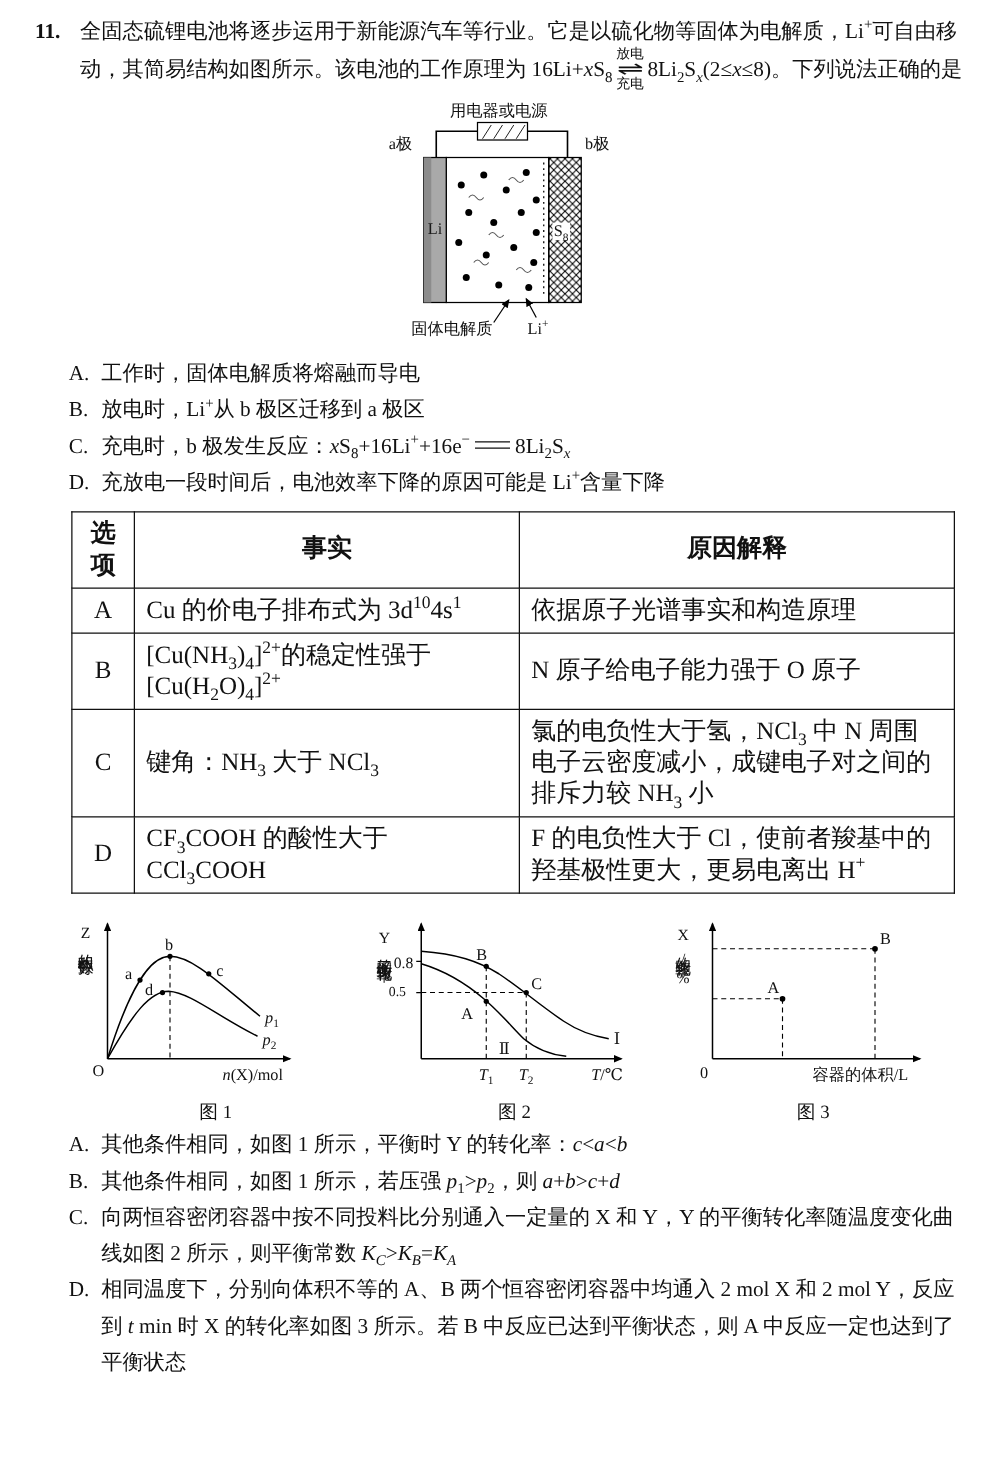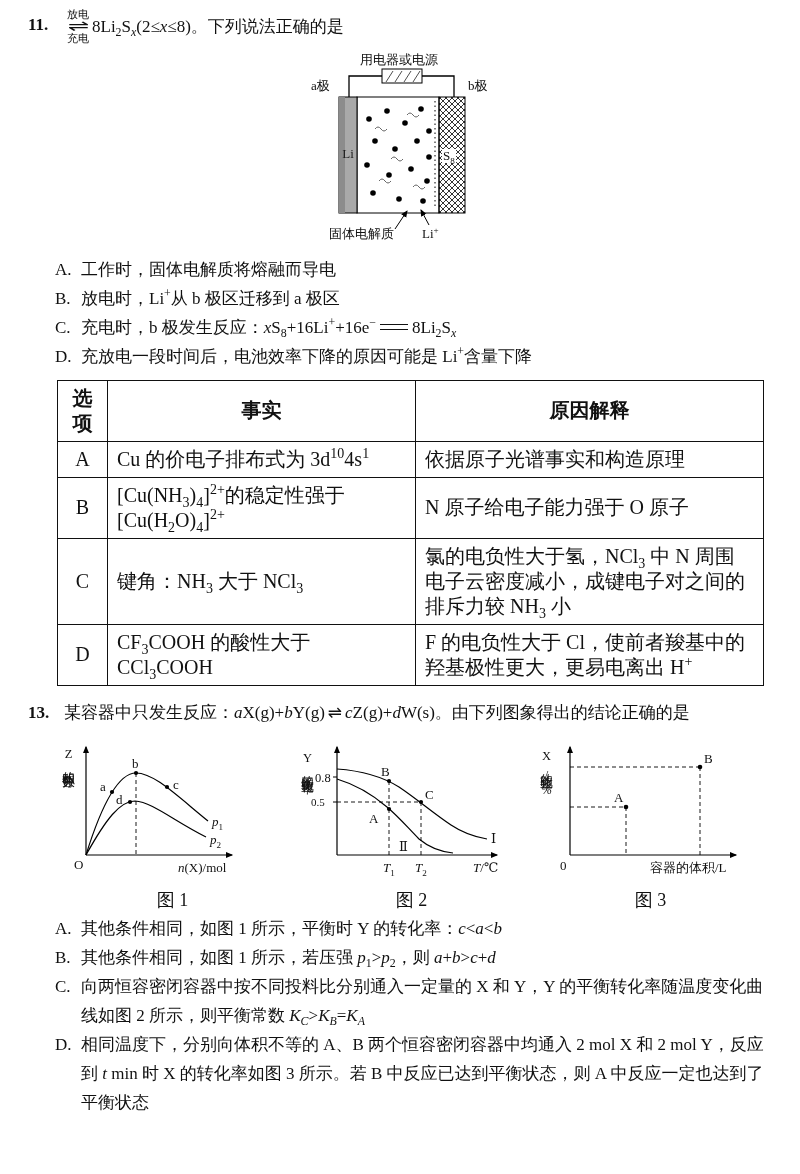--- a/index.html
+++ b/index.html
@@ -38,33 +38,33 @@
   .qtable th,.qtable td { border:1px solid #111; padding:5px 9px; vertical-align:middle; }
   .qtable th { font-weight:bold; text-align:center; }
   .col-opt { width:50px; text-align:center; }
   .col-fact { width:308px; }
   
   .figs { display:flex; gap:24px; margin:8px 0 2px 28px; }
   .fig-canvas { position:relative; width:215px; height:150px; font-size:13px; }
   .flab { position:absolute; line-height:1; white-space:nowrap; }
   .vlab { position:absolute; writing-mode:vertical-rl; text-orientation:upright;
           font-size:12.5px; line-height:1; letter-spacing:1px; }
-  .caption { text-align:center; font-size:18px; margin-top:3px; padding-left:18px; }
+  .caption { text-align:center; font-size:15px; margin-top:3px; padding-left:18px; }
   svg { display:block; }
 </style>
 </head>
 <body>
 
 <div class="page">
 
   <section class="q">
     <div class="q-head">
       <span class="qnum">11.</span>
       <div class="qbody">
-        <span class="rev">
+        <span>全固态硫锂电池将逐步运用于新能源汽车等行业。它是以硫化物等固体为电解质，Li<sup>+</sup>可自由移动，其简易结构如图所示。该电池的工作原理为 16Li+<i>x</i>S<sub>8</sub></span><span class="rev">
             <span class="rev-top">放电</span>
             <span class="rev-mid">⇌</span>
             <span class="rev-bot">充电</span>
           </span><span>8Li<sub>2</sub>S<sub><i>x</i></sub>(2≤<i>x</i>≤8)。下列说法正确的是</span>
       </div>
     </div>
 
     <div class="bdiag">
       <svg width="260" height="200" viewBox="0 0 260 200">
         <defs>
@@ -177,24 +177,20 @@
         <tr>
           <td class="col-opt">D</td>
           <td class="col-fact">CF<sub>3</sub>COOH 的酸性大于 CCl<sub>3</sub>COOH</td>
           <td>F 的电负性大于 Cl，使前者羧基中的羟基极性更大，更易电离出 H<sup>+</sup></td>
         </tr>
       </tbody>
     </table>
   </section>
 
   <section class="q">
-    <div class="q-head">
-      <span class="qnum">13.</span>
-      <div class="qbody">某容器中只发生反应：<i>a</i>X(g)+<i>b</i>Y(g)<span class="harp">⇌</span><i>c</i>Z(g)+<i>d</i>W(s)。由下列图象得出的结论正确的是</div>
-    </div>
 
     <div class="figs">
 
       <div class="fig">
         <div class="fig-canvas">
           <svg width="215" height="150" viewBox="0 0 215 150">
             <defs>
               <marker id="f1ah" markerWidth="8" markerHeight="8" refX="5" refY="2.5" orient="auto">
                 <path d="M0,0 L6,2.5 L0,5 Z" fill="#000"></path>
               </marker>

